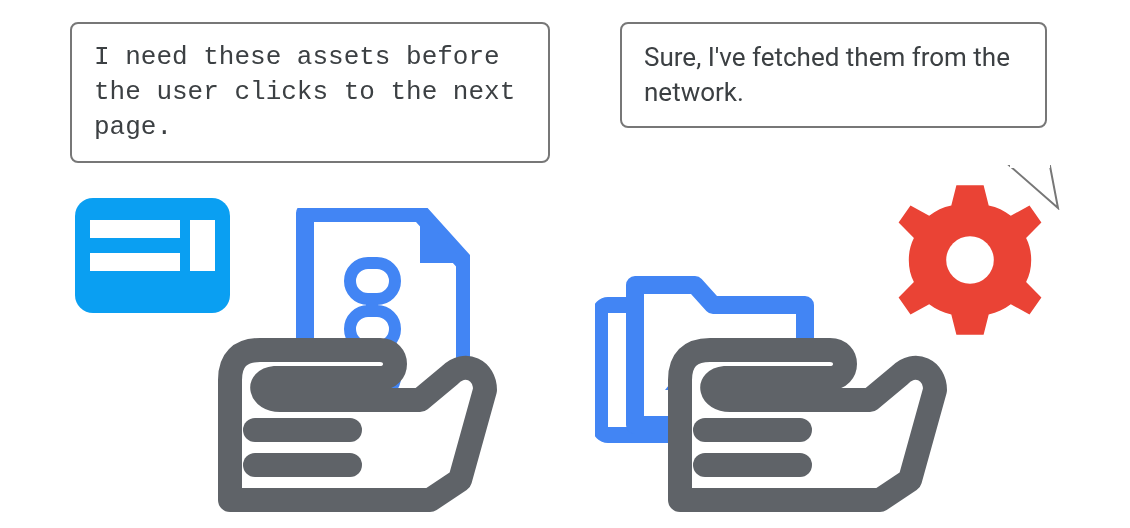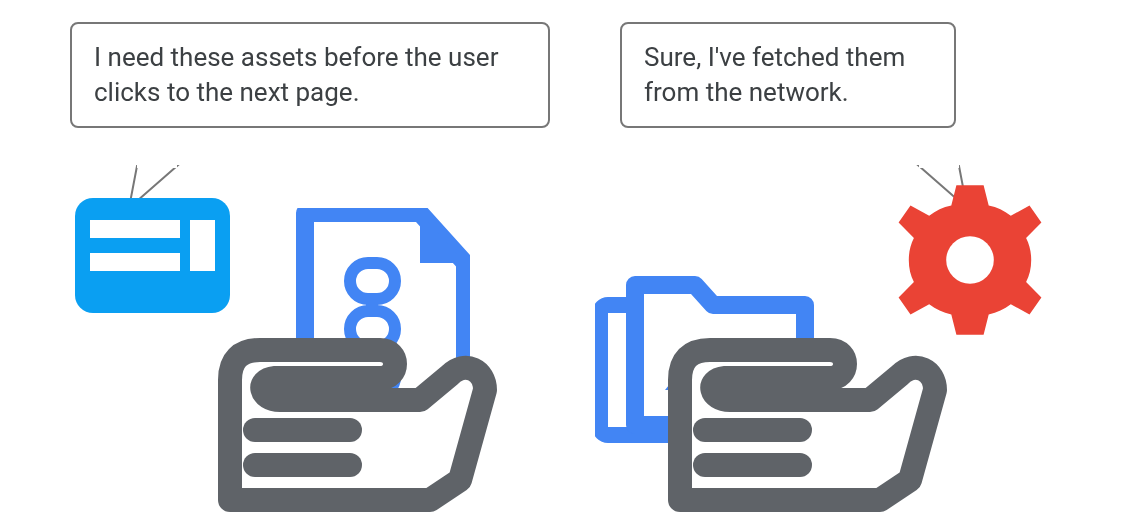--- a/index.html
+++ b/index.html
@@ -22,22 +22,22 @@
     line-height: 1.35;
     color: #3c4043;
     box-sizing: border-box;
   }
   .speech-bubble .tail {
     position: absolute;
     bottom: -38px;
     width: 0;
     height: 0;
   }
-  .speech-bubble.left { left: 70px; top: 22px; width: 480px; }
-  .speech-bubble.right { left: 620px; top: 22px; width: 336px; }
+  .speech-bubble.left { left: 70px; top: 22px; width: 480px; font-family: Liberation Mono, monospace; }
+  .speech-bubble.right { left: 620px; top: 22px; width: 427px; }
   .speech-bubble .tail svg { display: block; }
 
   .canvas {
     position: absolute;
     left: 0; top: 0;
     width: 1130px;
     height: 528px;
   }
   .canvas svg { position: absolute; }
 </style>

